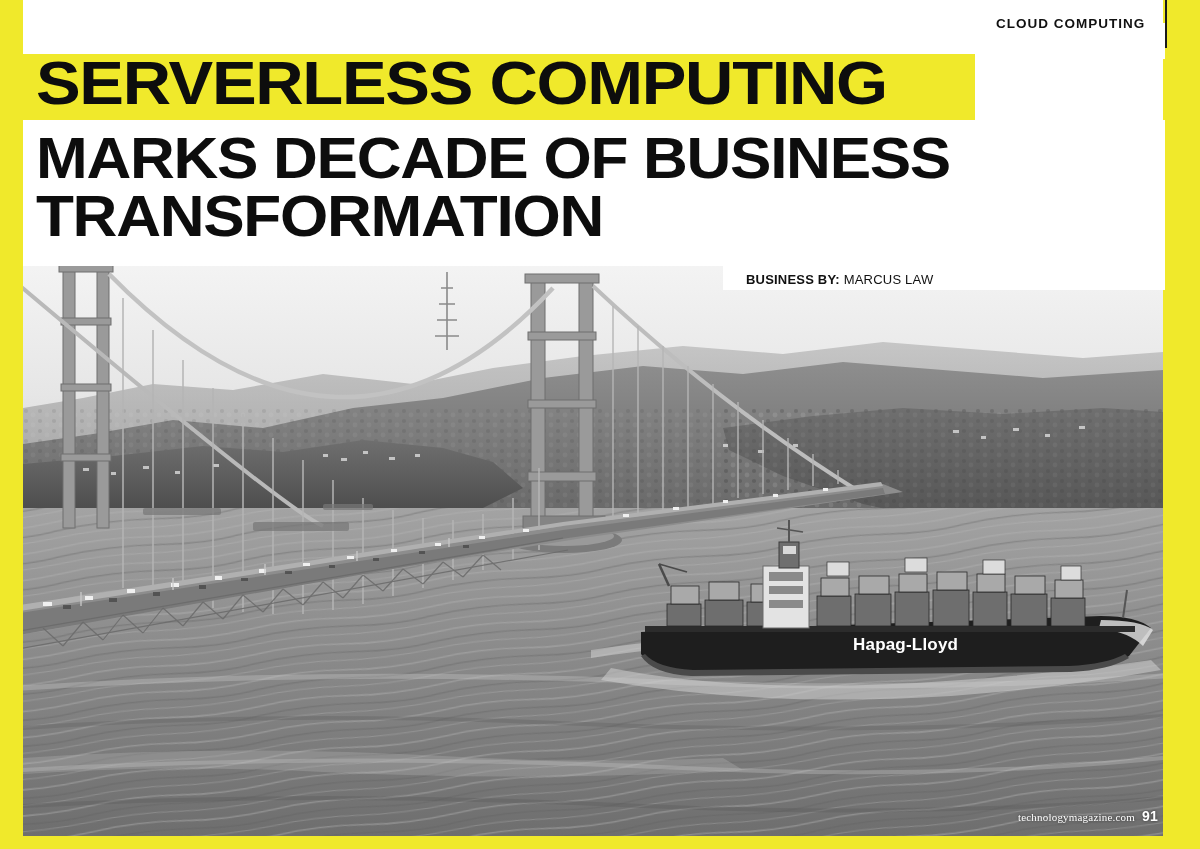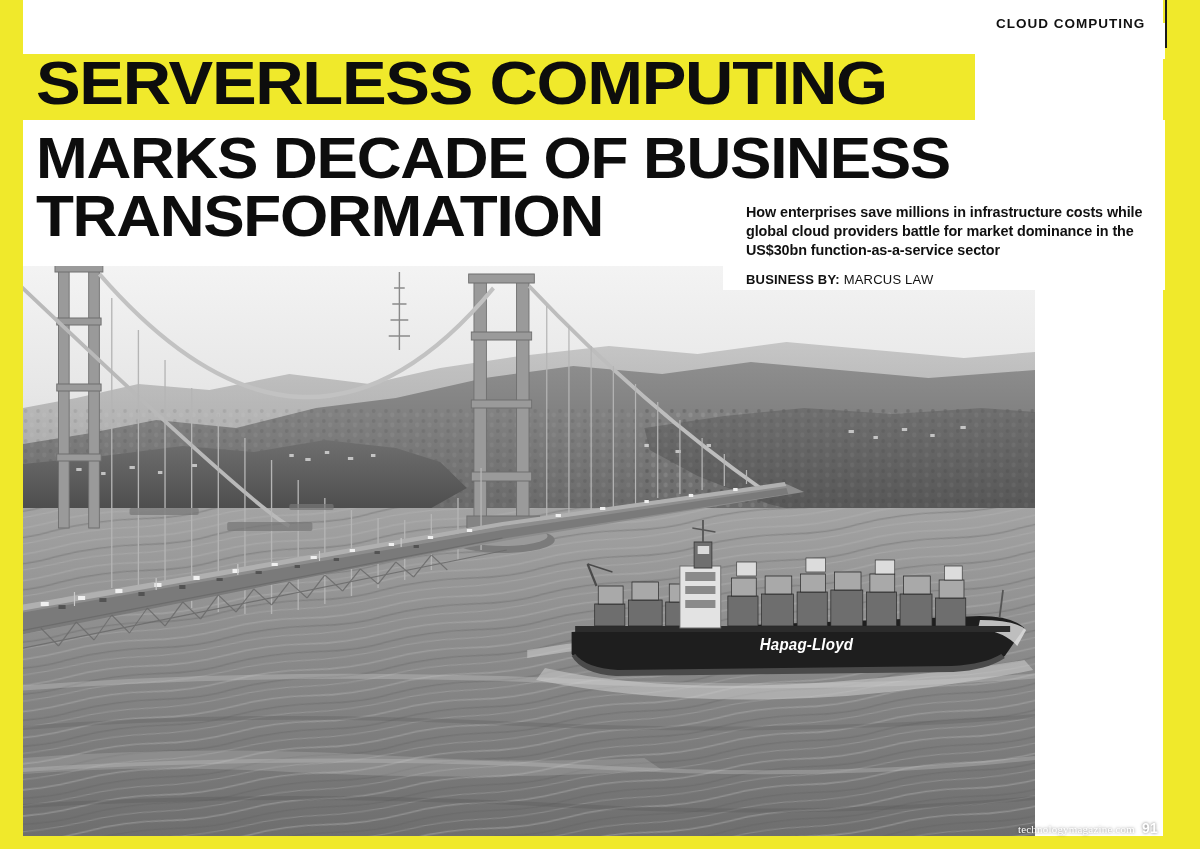--- a/index.html
+++ b/index.html
@@ -96,25 +96,24 @@
     letter-spacing:0.2px;
     z-index:5;
   }
   #byline .b { font-weight:bold; }
   #byline .n { font-weight:normal;margin-top:12px; }
 
   
   #photo {
     position:absolute;
     left:23px; top:258px;
-    width:1012px; height:578px;
+    width:1140px; height:578px;
     overflow:hidden;
     z-index:2;
     background:#d8d8d8;
-    font-style:italic;
   }
   #photo svg { display:block; width:100%; height:100%; }
 
   
   #hl-white-mask {
     position:absolute;
     left:23px; top:120px;
     width:722px; height:146px;
     background:#ffffff;
     z-index:3;
@@ -123,21 +122,21 @@
     position:absolute;
     left:723px; top:120px;
     width:442px; height:170px;
     background:#ffffff;
     z-index:3;
   }
 
   
   #footer {
     position:absolute;
-    right:42px; bottom:13px;
+    right:42px; bottom:25px;
     font-size:11px;
     color:#ffffff;
     letter-spacing:0.2px;
     z-index:9;
     font-family:"Liberation Serif", serif;
     text-shadow:0 0 3px rgba(0,0,0,.55);
     white-space:nowrap;
   }
   #footer .pg {
     font-family:"Liberation Sans", sans-serif;
@@ -451,21 +450,20 @@
 
   <div id="kicker-band"></div>
   <div id="kicker">CLOUD COMPUTING</div>
   <div id="kicker-rule"></div>
 
   <div id="hl-band"></div>
   <div class="hl" id="hl1">SERVERLESS COMPUTING</div>
   <div class="hl" id="hl2">MARKS DECADE OF BUSINESS</div>
   <div class="hl" id="hl3">TRANSFORMATION</div>
 
-  <div id="standfirst">How enterprises save millions in infrastructure costs while global cloud providers battle for market dominance in the US$30bn function-as-a-service sector</div>
   <div id="byline">
     <span class="b">BUSINESS BY:</span>
     <span class="n">MARCUS LAW</span>
   </div>
 
   <div id="footer">
     <span>technologymagazine.com</span><span class="pg">91</span>
   </div>
 
 </div>

